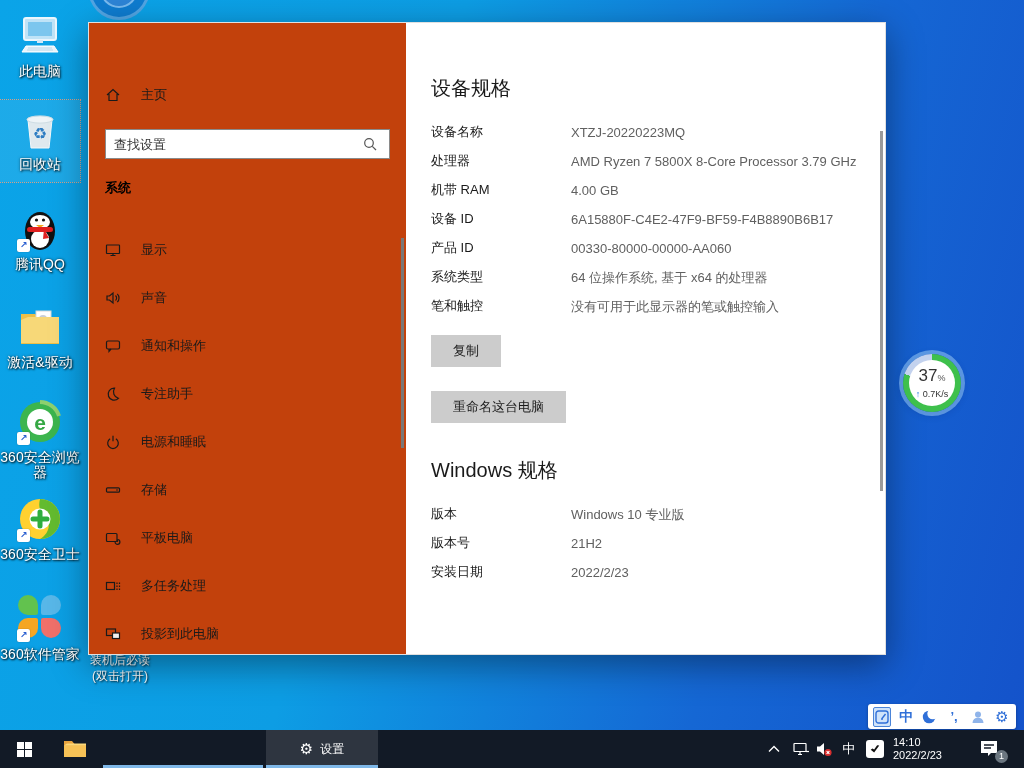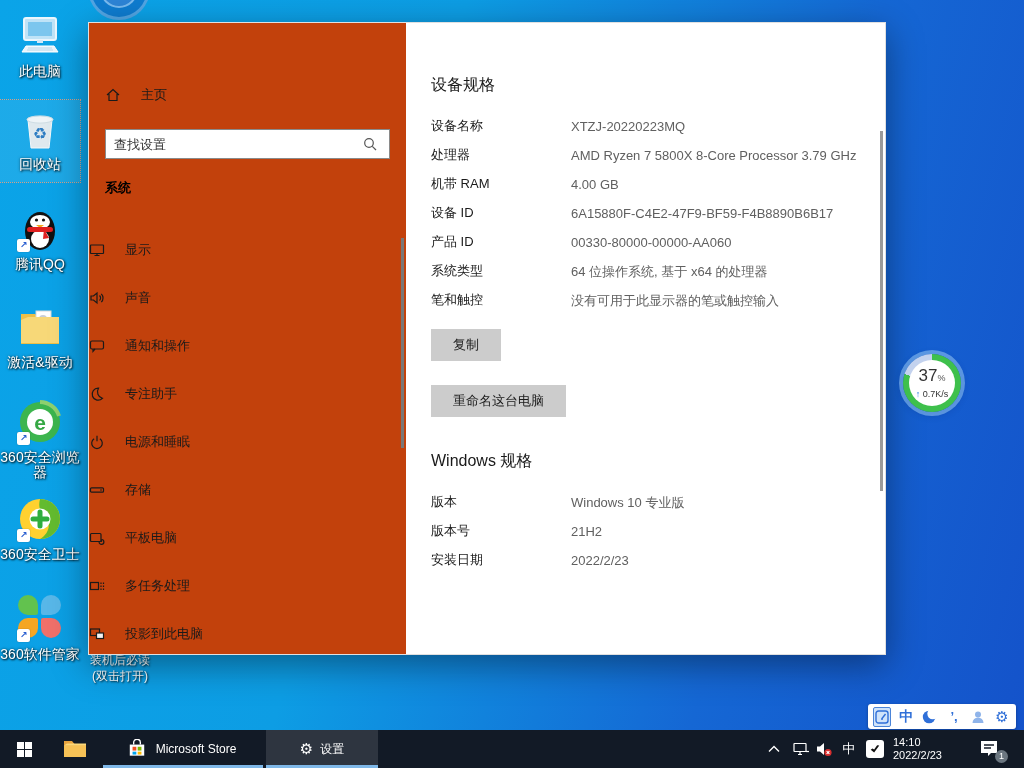--- a/index.html
+++ b/index.html
@@ -39,27 +39,27 @@
   .home-row { position:absolute; left:16px; top:63px; display:flex; align-items:center; gap:20px;
               font-size:13px; color:#1a1a1a; }
   .search-box { position:absolute; left:16px; top:106px; width:285px; height:30px; background:#fff;
                 border:1px solid #8a8a8a; display:flex; align-items:center; }
   .search-box input { flex:1; border:none; outline:none; background:transparent; padding:0 8px;
                       font-size:13px; color:#333; font-family:inherit; }
   .search-box input::placeholder { color:#333; opacity:1; }
   .search-glyph { width:26px; text-align:center; }
   .side-section { position:absolute; left:16px; top:156px; font-size:13px; font-weight:bold; color:#000; }
   .side-item { position:absolute; left:0; width:314px; height:48px; display:flex; align-items:center;
-               gap:20px; padding-left:0; font-size:13px; color:#1a1a1a; cursor:default; }
+               gap:20px; padding-left:16px; font-size:13px; color:#1a1a1a; cursor:default; }
   .side-scroll { position:absolute; left:312px; top:215px; width:3px; height:210px; background:#787878; }
 
   .content { position:absolute; left:317px; top:0; width:481px; height:633px; background:#fff;
              padding:52px 30px 0 25px; overflow:hidden; }
   .content h1 { font-size:28px; font-weight:300; color:#1a1a1a; margin-bottom:32px; }
-  .content h2 { font-size:16px; font-weight:300; color:#1a1a1a; margin-bottom:22px; }
+  .content h2 { font-size:20px; font-weight:300; color:#1a1a1a; margin-bottom:22px; }
   .spec-row { display:flex; font-size:13px; margin-bottom:11px; line-height:16px; }
   .spec-row .lbl { width:140px; color:#1a1a1a; flex:none; }
   .spec-row .val { color:#606060; max-width:296px; line-height:18px; }
   .gray-btn { display:inline-block; background:#cccccc; border:none; font-size:13px; color:#1a1a1a;
               padding:7px 22px; font-family:inherit; cursor:default; }
   .btn-copy { margin:8px 0 24px; }
   .btn-rename { margin:0 0 34px; }
   .content-scroll { position:absolute; left:791px; top:108px; width:3px; height:360px; background:#9a9a9a; }
 
   
@@ -421,31 +421,20 @@
           <div></div>
         </div>
     </div>
     <div class="tb-btn tb-explorer">
       <svg width="24" height="20" viewBox="0 0 24 20">
         <path d="M1 2h8l2.5 3H23v13H1z" fill="#e8a33d"></path>
         <path d="M1 6.5h22V18H1z" fill="#f7c256"></path>
         <path d="M1 6.5l3-2h19v2z" fill="#fbd879"></path>
       </svg>
     </div>
-    <div class="tb-btn tb-store">
-      <svg width="20" height="20" viewBox="0 0 18 18">
-        <path d="M6 5V3.2a3 3 0 016 0V5" stroke="#fff" stroke-width="1.2" fill="none"></path>
-        <rect x="2.5" y="5" width="13" height="10" fill="#fff"></rect>
-        <rect x="5" y="7" width="3.4" height="3.4" fill="#f25022"></rect>
-        <rect x="9.6" y="7" width="3.4" height="3.4" fill="#7fba00"></rect>
-        <rect x="5" y="11.4" width="3.4" height="2.6" fill="#00a4ef"></rect>
-        <rect x="9.6" y="11.4" width="3.4" height="2.6" fill="#ffb900"></rect>
-      </svg>
-      <span>Microsoft Store</span>
-    </div>
     <div class="tb-btn tb-settings">
       <span class="gear">⚙</span>
       <span class="lab">设置</span>
     </div>
     <div class="tb-underline ul-store"></div>
     <div class="tb-underline ul-settings"></div>
 
     <div class="tray-ic" style="left:763px;width:22px">
       <svg width="14" height="12" viewBox="0 0 14 12" fill="none" stroke="#fff" stroke-width="1.4">
           <path d="M2 8.5L7 3.5 12 8.5"></path>

